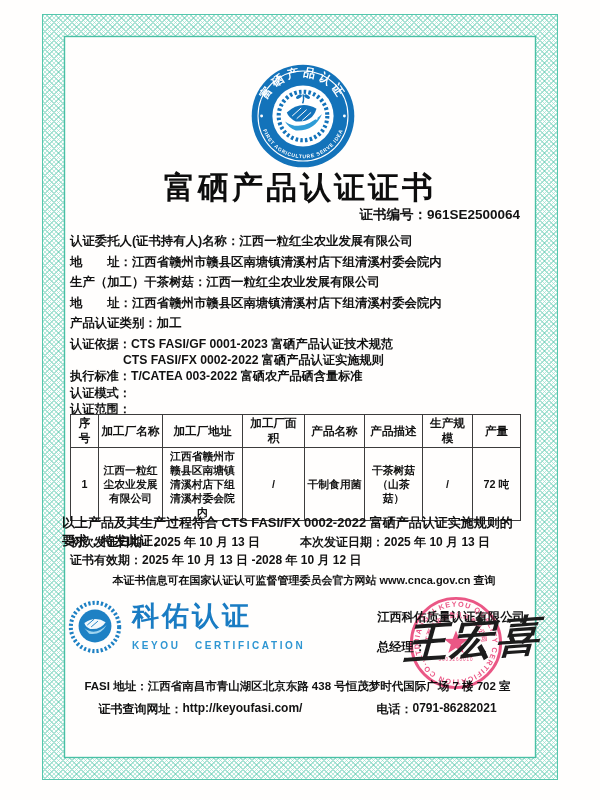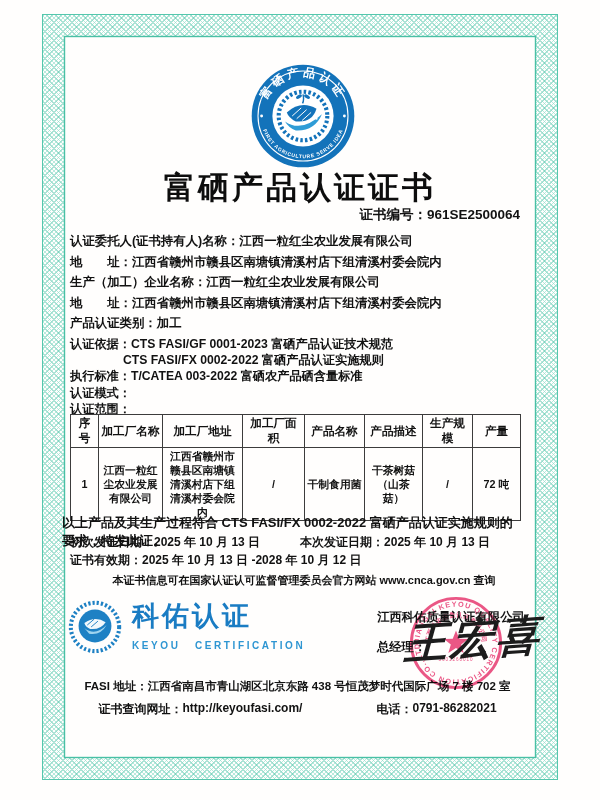--- a/index.html
+++ b/index.html
@@ -114,21 +114,21 @@
   <div class="info-block">
     <div class="field-row">
       <span>认证委托人(证书持有人)名称：</span>
       <span>江西一粒红尘农业发展有限公司</span>
     </div>
     <div class="field-row">
       <span>地　　址：</span>
       <span>江西省赣州市赣县区南塘镇清溪村店下组清溪村委会院内</span>
     </div>
     <div class="field-row">
-      <span>生产（加工）企业名称：</span>
+      <span>生产（加工）干茶树菇：</span>
       <span>江西一粒红尘农业发展有限公司</span>
     </div>
     <div class="field-row">
       <span>地　　址：</span>
       <span>江西省赣州市赣县区南塘镇清溪村店下组清溪村委会院内</span>
     </div>
     <div class="field-row">
       <span>产品认证类别：</span>
       <span>加工</span>
     </div>

